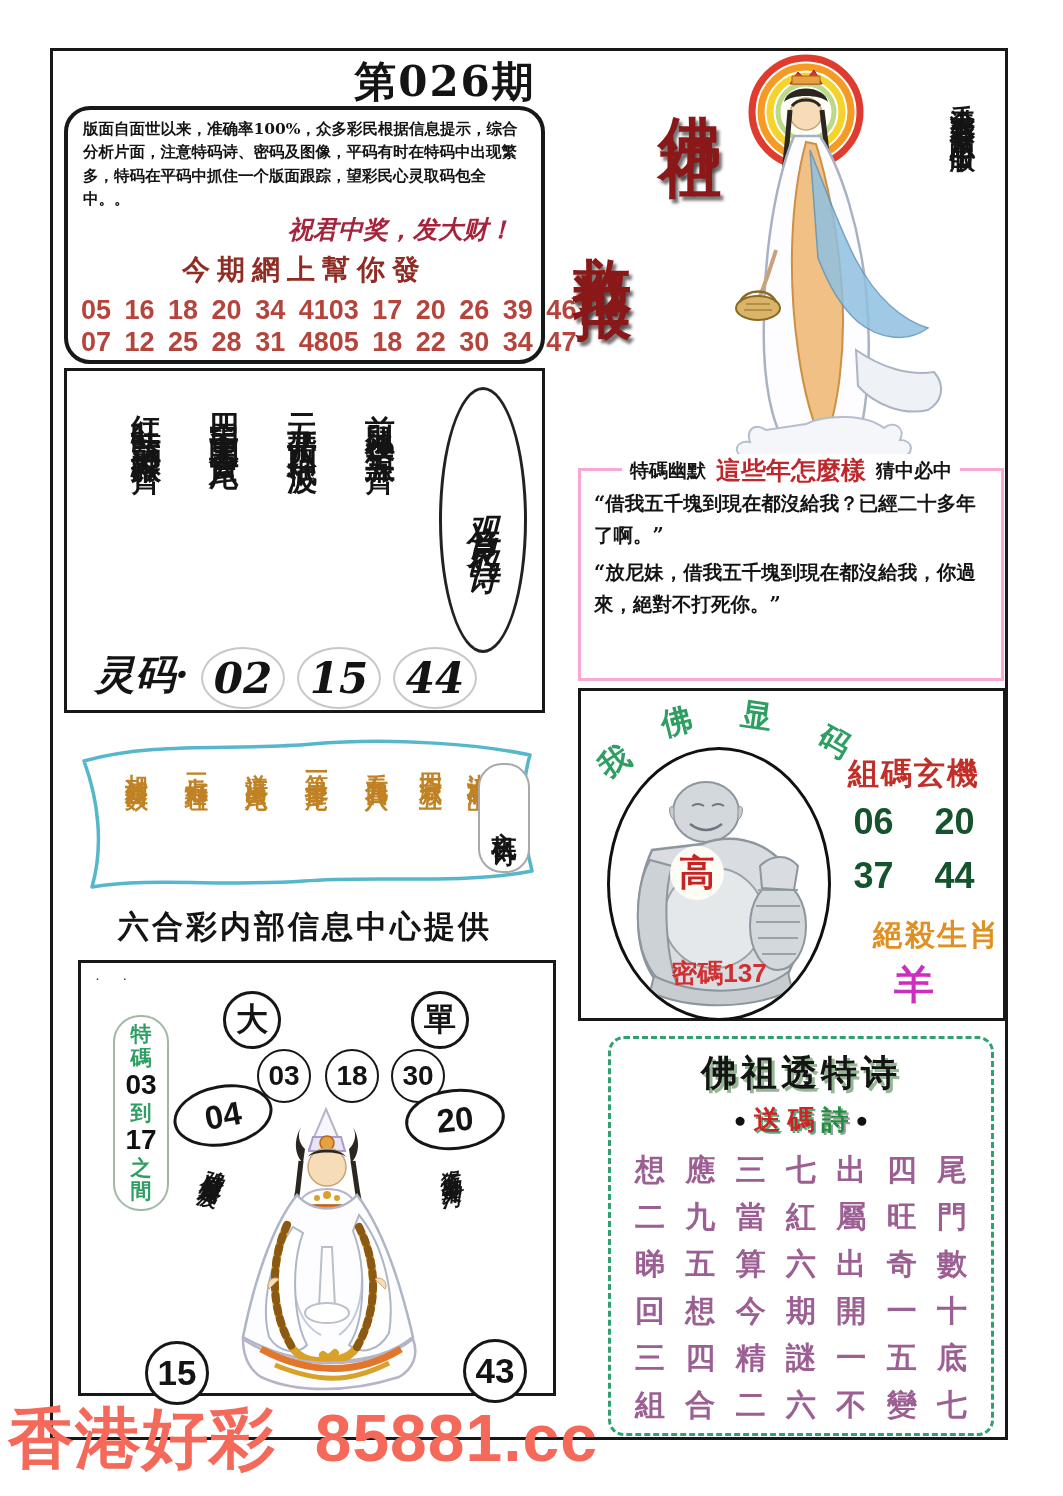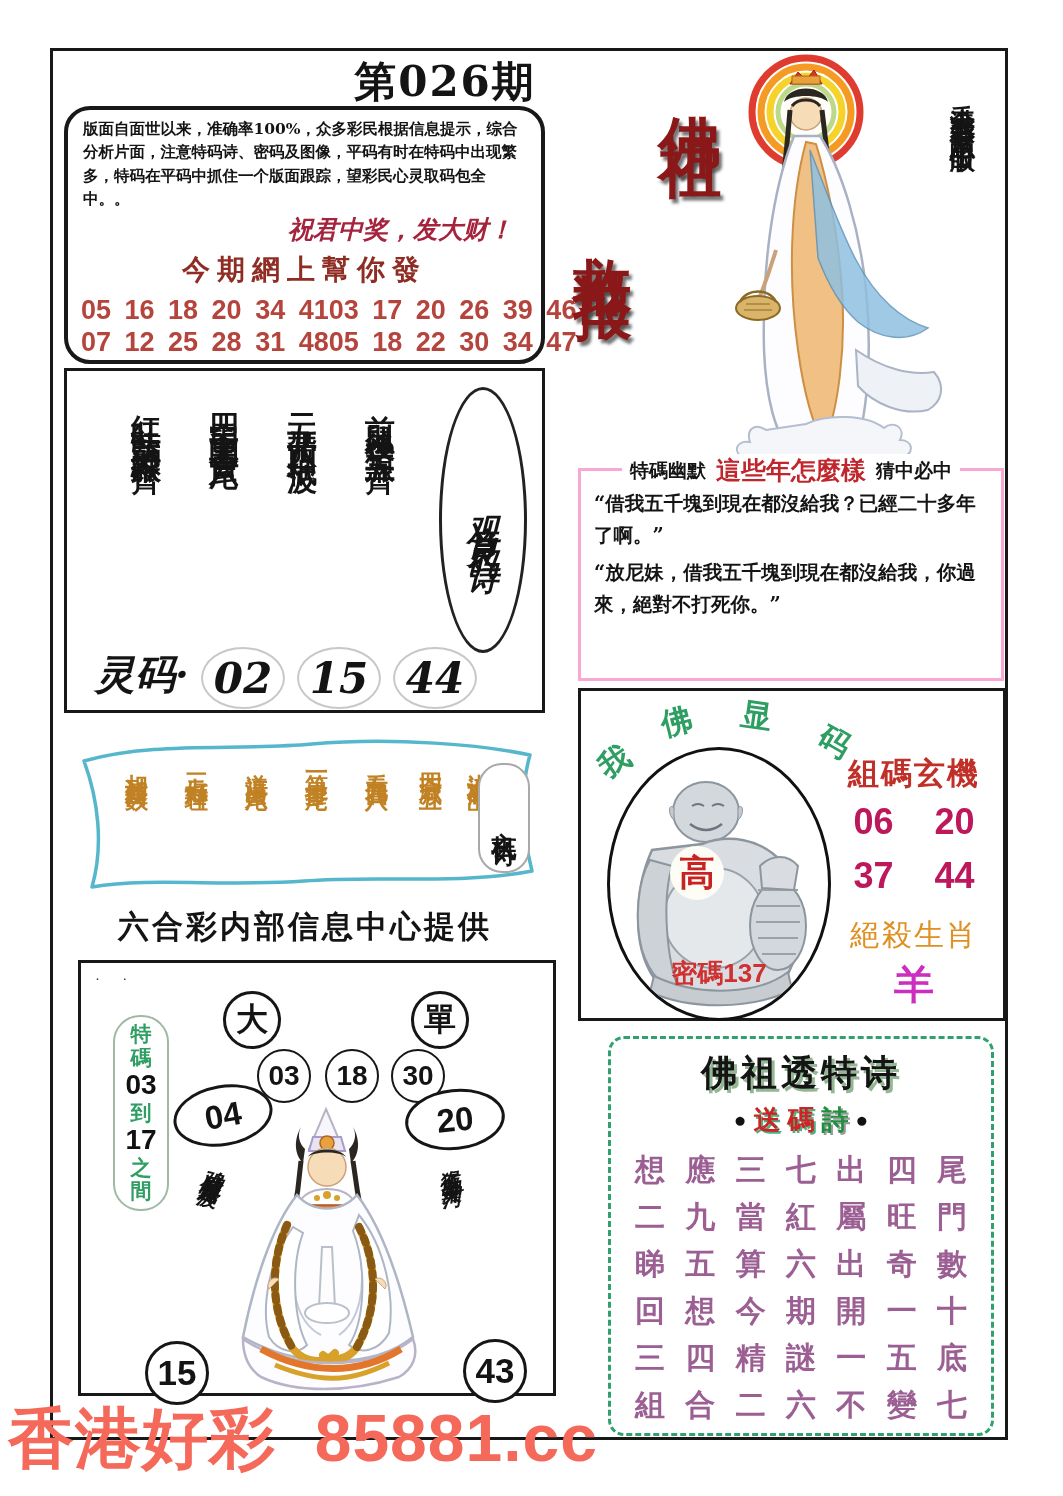--- a/index.html
+++ b/index.html
@@ -95,24 +95,24 @@
   .buddha-oval{position:absolute;left:26px;top:56px;width:218px;height:268px;border:3px solid #111;
                border-radius:50%;overflow:hidden;background:#fff;}
   .gao-badge{position:absolute;left:60px;top:96px;width:54px;height:54px;border-radius:50%;background:#fdfdf6;
              display:flex;align-items:center;justify-content:center;font-family:"DejaVu Serif",serif;
              font-size:36px;font-weight:bold;color:#c82222;}
   .password{position:absolute;left:0;top:206px;width:100%;text-align:center;color:var(--statue_code_red);
             font-size:26px;font-weight:bold;}
   .zuma-title{position:absolute;left:248px;top:62px;width:170px;text-align:center;font-family:Liberation Sans, sans-serif;
               font-size:31px;font-weight:bold;color:var(--zuma_red);letter-spacing:2px;}
   .zuma-row{position:absolute;left:252px;width:162px;display:flex;justify-content:space-around;
-            font-size:36px;font-weight:bold;color:#be185d;}
+            font-size:36px;font-weight:bold;color:#14532d;}
   .zuma-row1{top:110px;} .zuma-row2{top:164px;}
-  .jue-title{position:absolute;left:246px;top:224px;width:174px;text-align:center;font-family:"DejaVu Serif",serif;
-             font-size:30px;font-weight:normal;color:var(--orange);letter-spacing:2px;}
+  .jue-title{position:absolute;left:246px;top:224px;width:174px;text-align:right;font-family:"DejaVu Serif",serif;
+             font-size:30px;font-weight:bold;color:var(--orange);letter-spacing:2px;}
   .jue-animal{position:absolute;left:246px;top:266px;width:174px;text-align:center;font-family:"DejaVu Serif",serif;
               font-size:40px;font-weight:bold;color:var(--magenta);}
 
   
   .toute-box{left:608px;top:1036px;width:386px;height:400px;border:3.5px dashed var(--dashed_green);
              border-radius:16px;background:#fff;}
   .toute-title{margin-top:10px;text-align:center;font-family:Liberation Sans, sans-serif;font-size:36px;font-weight:bold;
                letter-spacing:4px;text-shadow:3px 3px 0 rgba(120,165,120,.8);}
   .toute-sub{margin-top:4px;display:flex;align-items:center;justify-content:center;gap:7px;}
   .toute-dot{font-size:21px;color:#111;}

